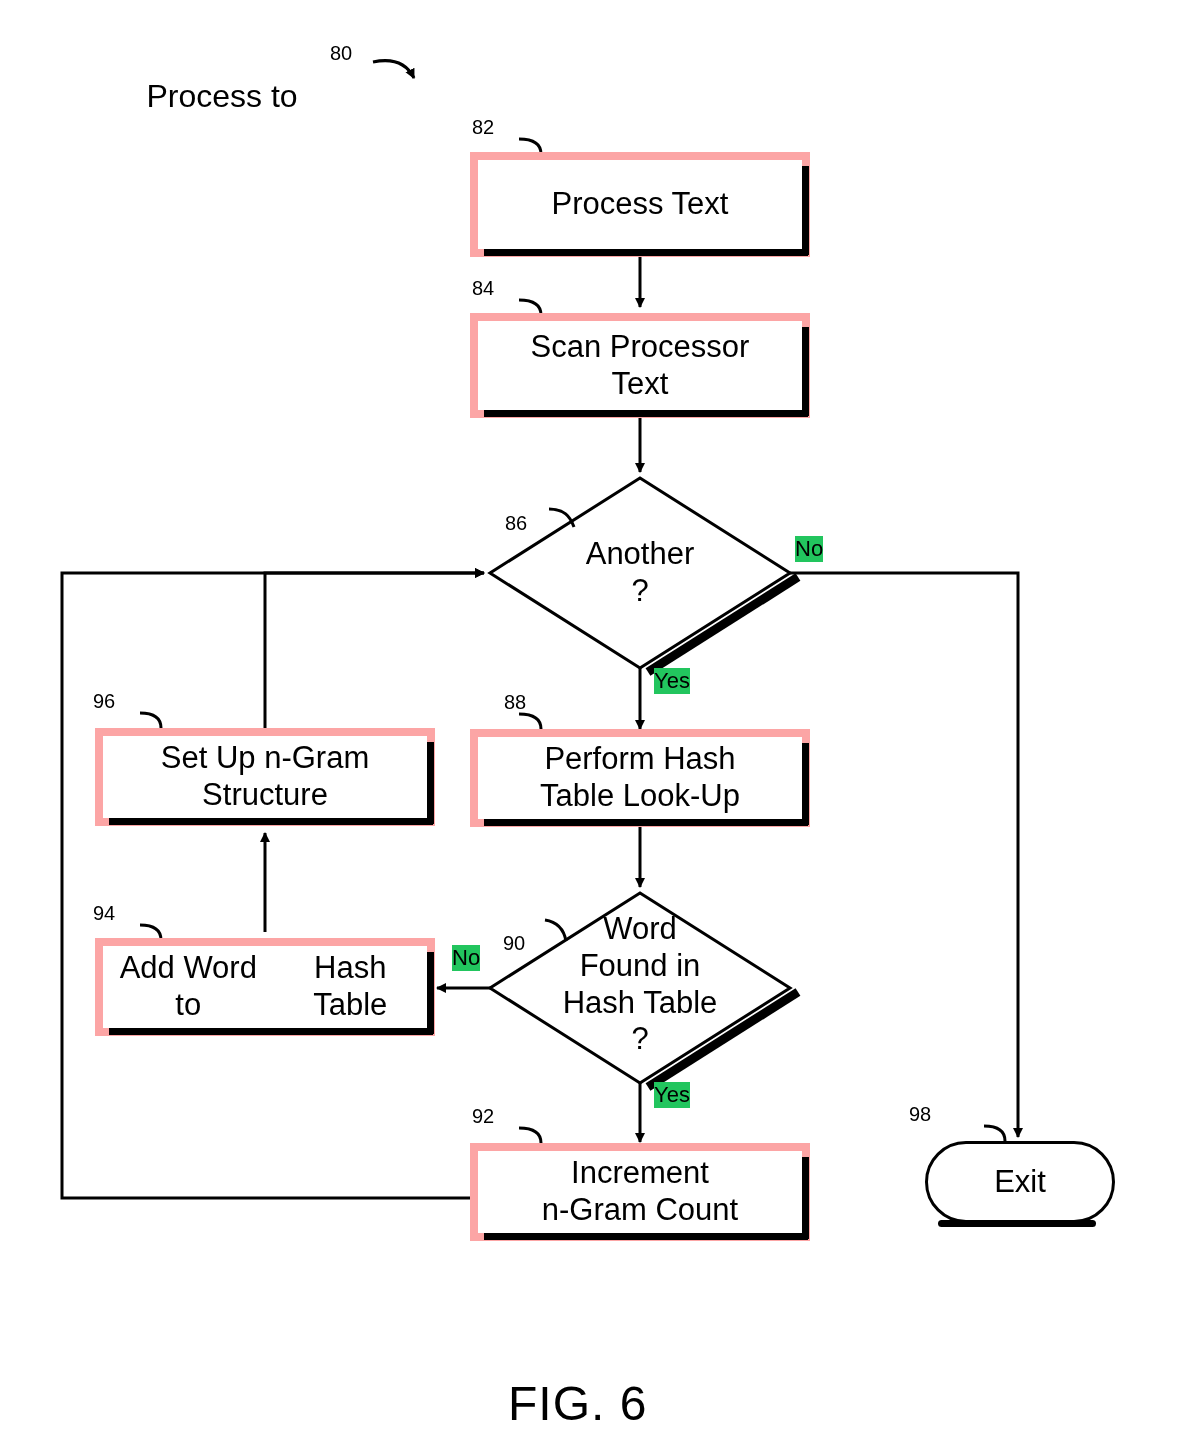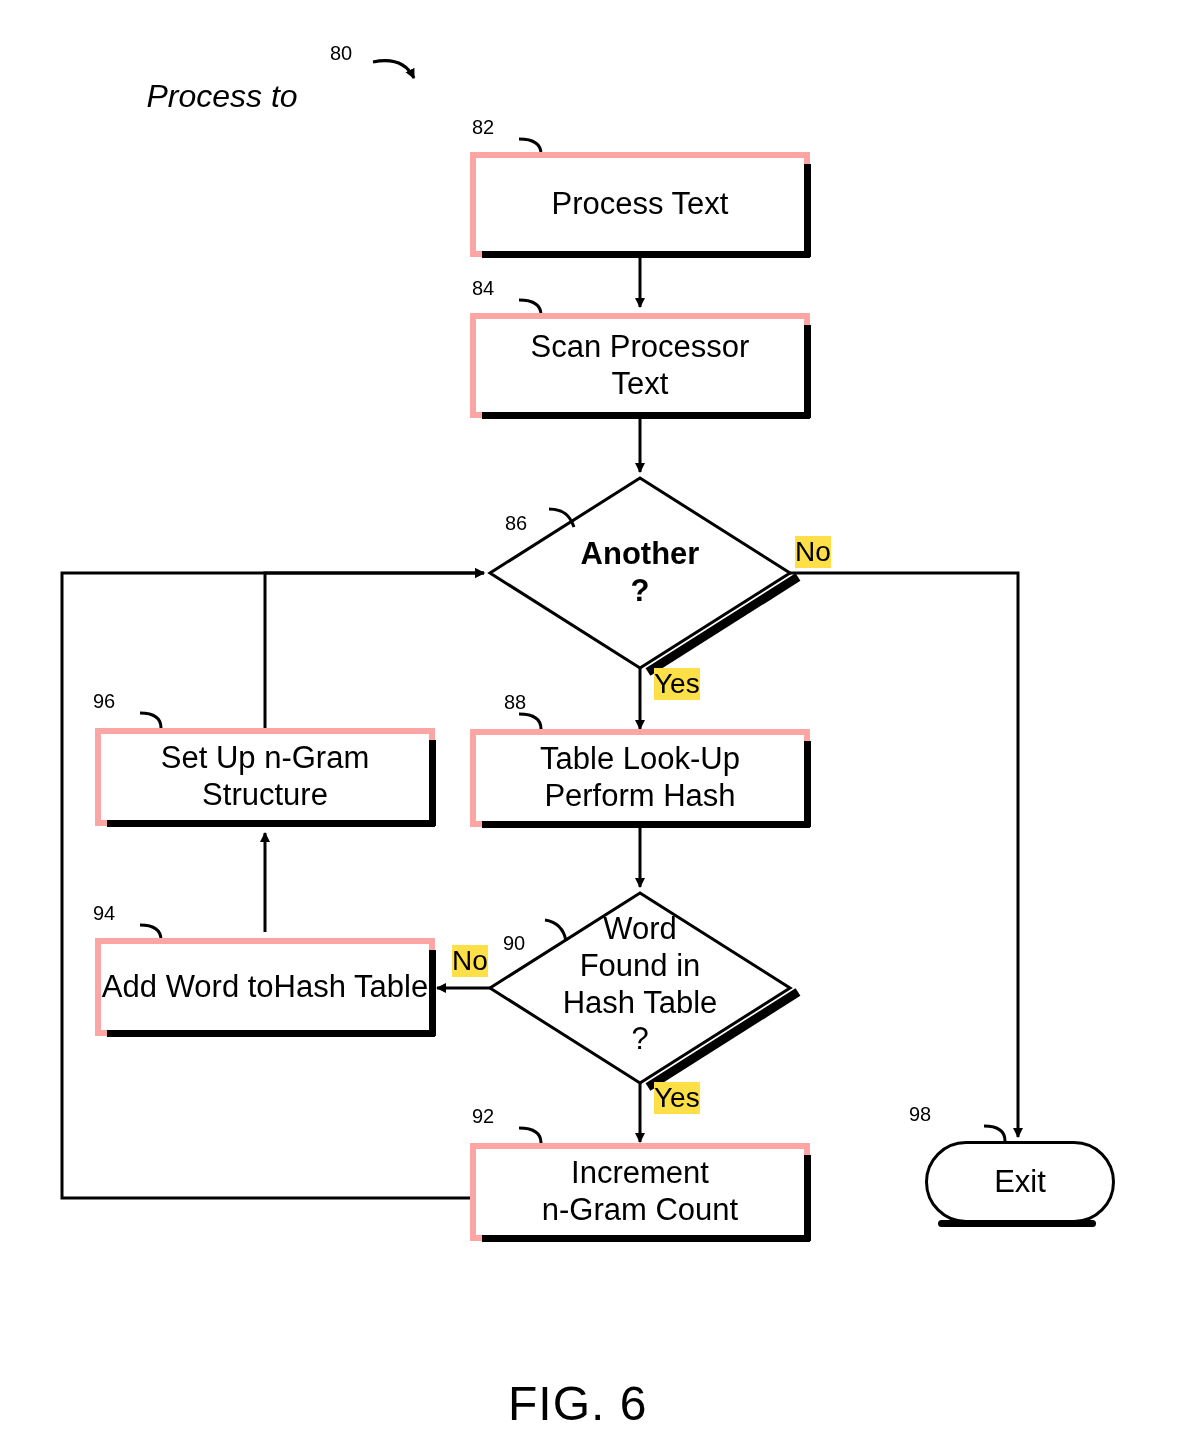--- a/index.html
+++ b/index.html
@@ -31,21 +31,21 @@
     display: flex;
     align-items: center;
     justify-content: center;
     text-align: center;
     line-height: 1.18;
     font-size: 31px;
     background: #ffffff;
     z-index: 2;
   }
   .box {
-    border: 6px solid #fca5a5;
+    border: 8px solid #fca5a5;
   }
   
   .box::after {
     content: "";
     position: absolute;
     left: 6px;
     top: 100%;
     width: 100%;
     height: 7px;
     background: #000000;
@@ -84,31 +84,30 @@
     z-index: 3;
     pointer-events: none;
   }
   .ref {
     position: absolute;
     font-size: 20px;
     z-index: 3;
   }
   .edge-label {
     position: absolute;
-    font-size: 28px;
-    z-index: 3;
-    background: #fde047;
+    font-size: 22px;
+    z-index: 3;
+    background: #22c55e;
   }
   .title {
     position: absolute;
     font-size: 32px;
     line-height: 1.25;
     text-align: center;
     z-index: 3;
-    font-style: italic;
   }
   .figcaption {
     position: absolute;
     font-size: 48px;
     letter-spacing: 1px;
     z-index: 3;
     margin-top: 48px;
   }
 </style>
 </head>
@@ -175,31 +174,31 @@
     <span>Process Text</span>
   </div>
 
   <div class="ref" style="left:472px; top:277px;">84</div>
   <div class="node box" style="left:470px; top:313px; width:340px; height:105px; flex-direction:column;">
     <span>Scan Processor</span>
     <span>Text</span>
   </div>
 
   <div class="ref" style="left:505px; top:512px;">86</div>
-  <div class="diamond-text" style="left:505px; top:518px; width:270px; height:110px; flex-direction:column;font-weight:bold;">
+  <div class="diamond-text" style="left:505px; top:518px; width:270px; height:110px; flex-direction:column;">
     <span>Another</span>
     <span>?</span>
   </div>
   <div class="edge-label" style="left:795px; top:536px;">No</div>
   <div class="edge-label" style="left:654px; top:668px;">Yes</div>
 
   <div class="ref" style="left:472px; top:691px;margin-left:32px;">88</div>
   <div class="node box" style="left:470px; top:729px; width:340px; height:98px; flex-direction:column;">
+    <span>Perform Hash</span>
     <span>Table Look-Up</span>
-    <span>Perform Hash</span>
   </div>
 
   <div class="ref" style="left:503px; top:932px;">90</div>
   <div class="diamond-text" style="left:520px; top:912px; width:240px; height:145px; flex-direction:column;">
     <span>Word</span>
     <span>Found in</span>
     <span>Hash Table</span>
     <span>?</span>
   </div>
   <div class="edge-label" style="left:452px; top:945px;">No</div>

